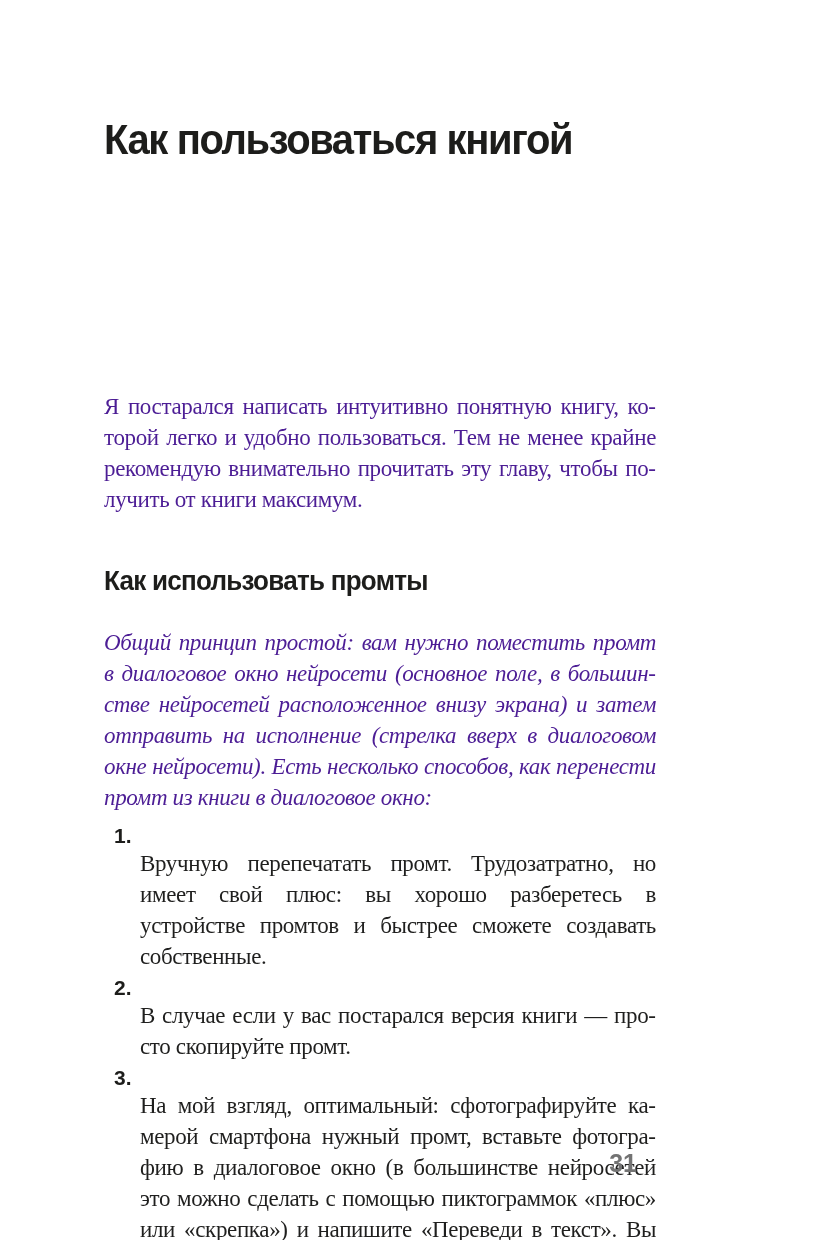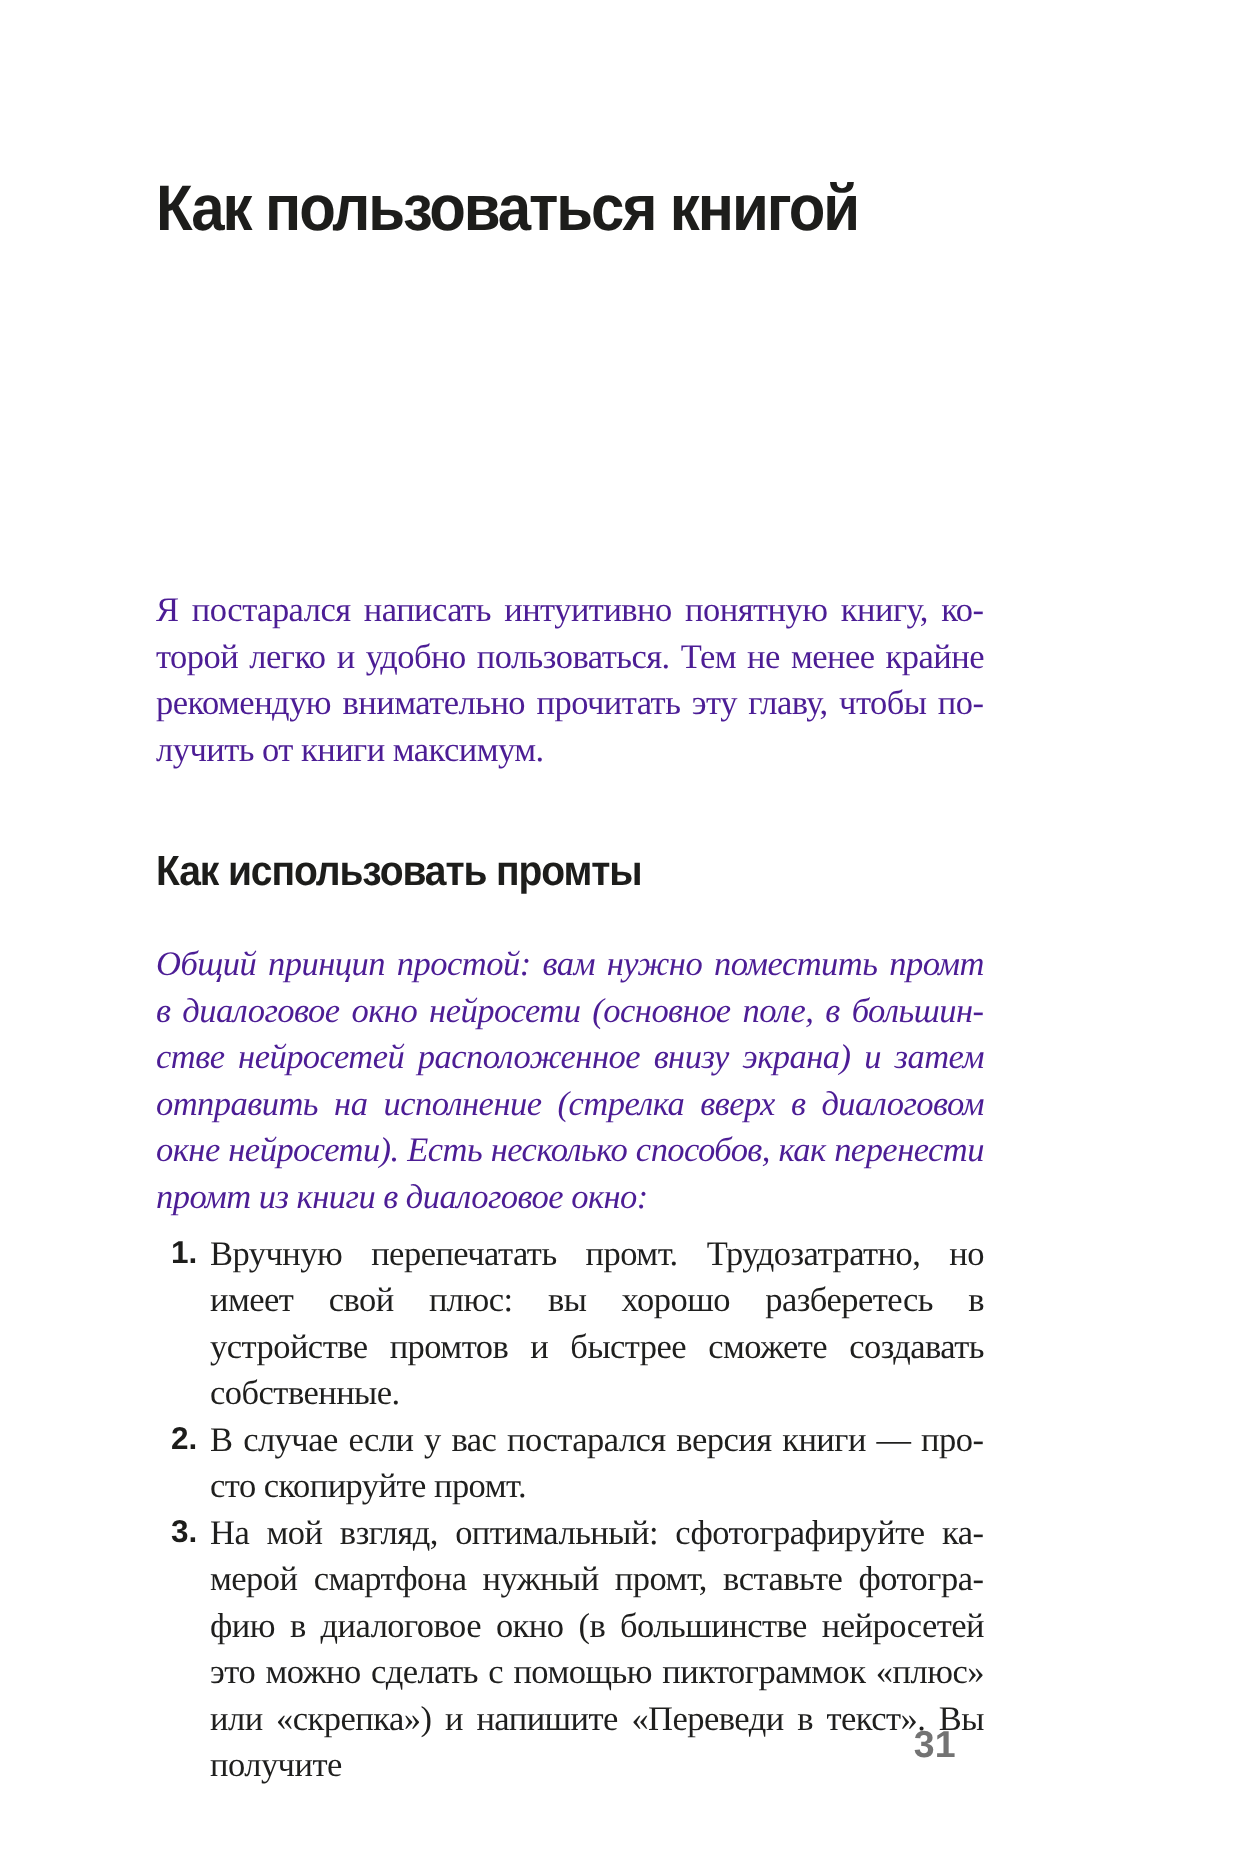--- a/index.html
+++ b/index.html
@@ -79,20 +79,21 @@
     line-height: 31px;
     color: #1d1d1b;
   }
   .list-text {
     flex: 1 1 auto;
     font-size: 23px;
     line-height: 31px;
     letter-spacing: -0.35px;
     text-align: justify;
     color: #1f1f1e;
+    margin-top: 28px;
   }
   .folio {
     position: absolute;
     right: 85px;
     top: 1151px;
     font-family: "Liberation Sans", sans-serif;
     font-weight: bold;
     font-size: 25px;
     line-height: 1;
     color: #737373;

